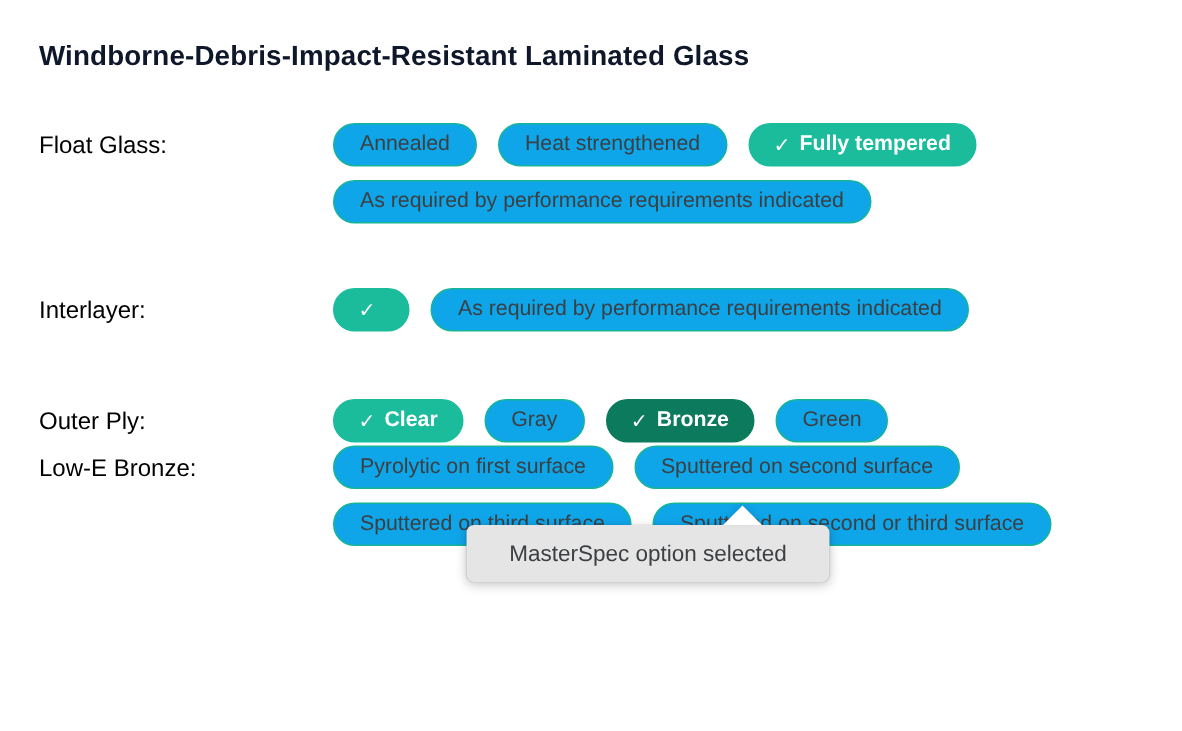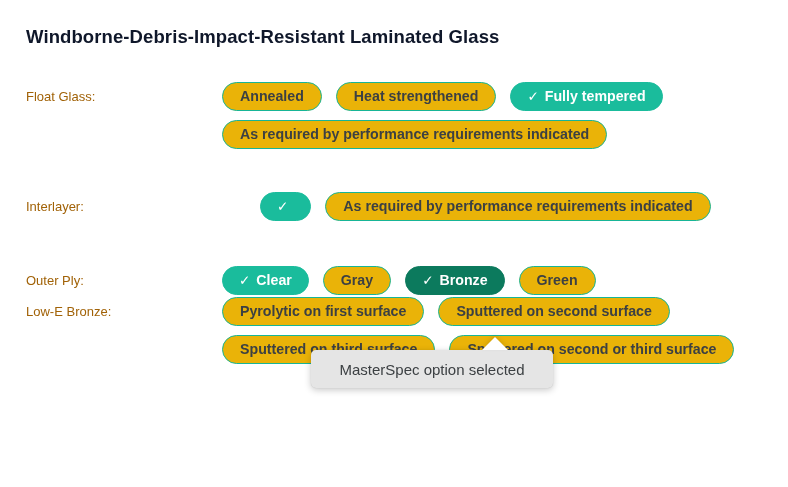--- a/index.html
+++ b/index.html
@@ -38,22 +38,22 @@
   }
   .spec-row {
     position: relative;
     display: flex;
     align-items: flex-start;
     padding-left: 26px;
   }
   .row-label {
     width: 196px;
     flex: 0 0 196px;
-    font-size: 13px;
-    color: #a16207;
+    font-size: 16px;
+    color: #000000;
     padding-top: 9px;
     white-space: nowrap;
   }
   .chips-area {
     flex: 1 1 auto;
     display: flex;
     flex-wrap: wrap;
     gap: 9px 14px;
     padding-top: 2px;
   }
@@ -62,45 +62,44 @@
     align-items: center;
     justify-content: center;
     box-sizing: border-box;
     height: 29px;
     padding: 0 17px;
     border-radius: 15px;
     font-size: 14.2px;
     line-height: 1;
     white-space: nowrap;
     border: 1.3px solid #17b597;
-    background: #eab308;
+    background: #0ea5e9;
     color: #3c4043;
     cursor: pointer;
     user-select: none;
-    font-weight: bold;
   }
   .chip.selected {
     background: #1abc9c;
     border-color: #1abc9c;
     color: #ffffff;
     font-weight: 700;
     padding: 0 16px;
   }
   .chip.selected.hovered {
     background: #0c7a5d;
     border-color: #0c7a5d;
   }
   .chip .check {
     display: inline-block;
     margin-right: 6px;
     font-size: 13.5px;
     font-weight: 400;
   }
   .row-floatglass  { margin-bottom: 0px; }
-  .row-interlayer  { margin-top: 41px; gap: 38px; }
+  .row-interlayer  { margin-top: 41px; }
   .row-outerply    { margin-top: 43px; }
   .row-interlayer .chips-area,
   .row-outerply .chips-area,
   .row-lowe .chips-area { max-width: 540px; }
   .row-floatglass .chips-area { max-width: 540px; }
 
   
   .tooltip {
     position: absolute;
     left: 311px;

